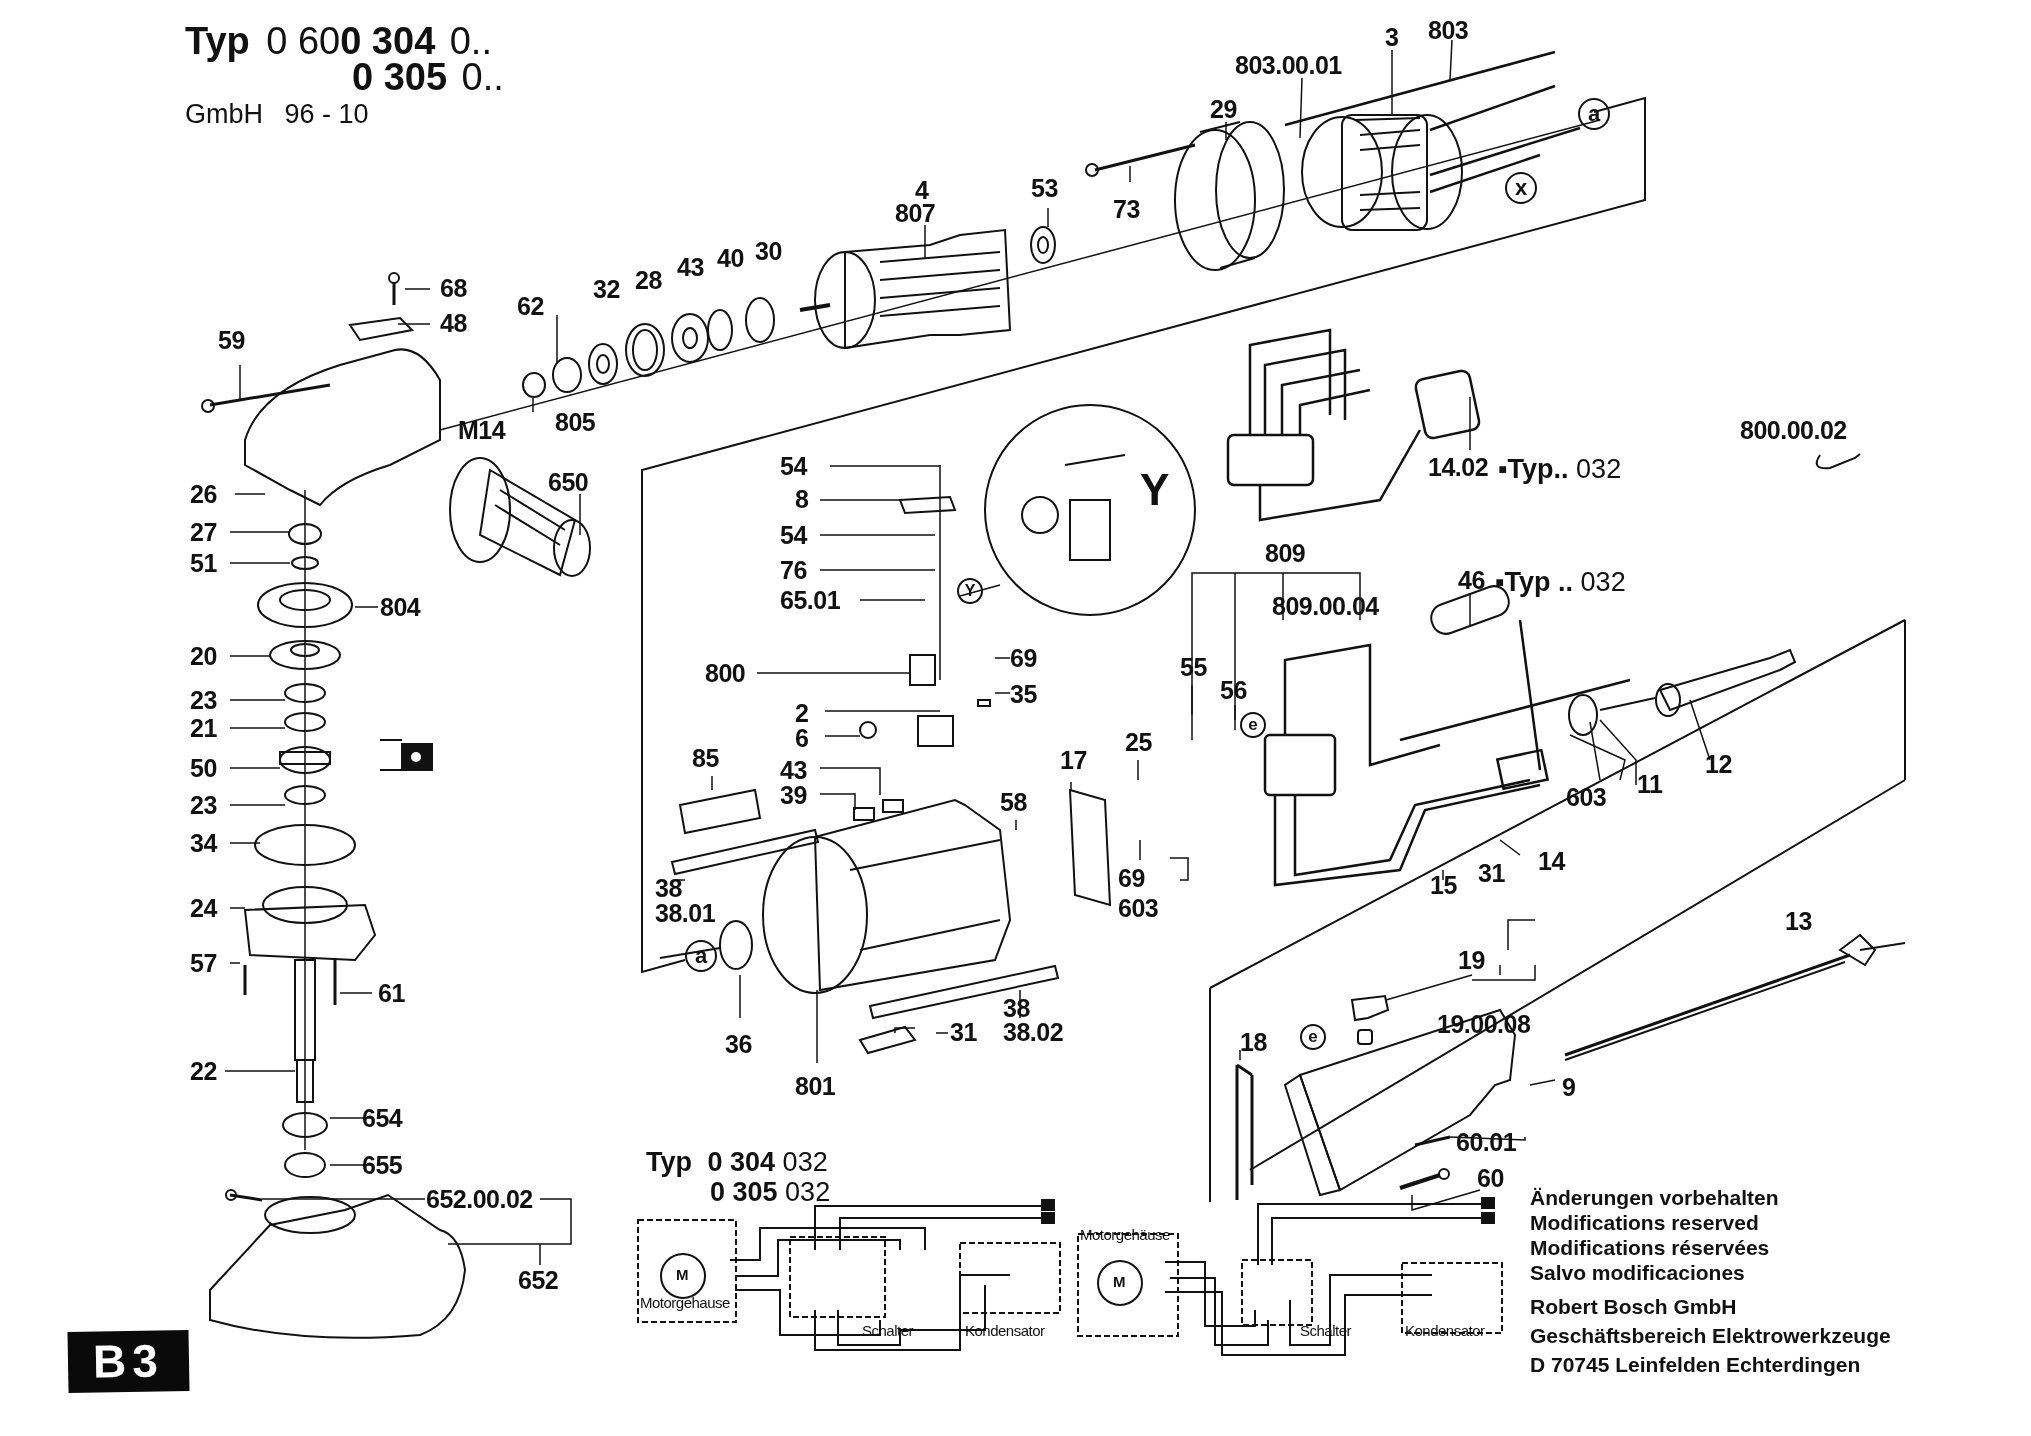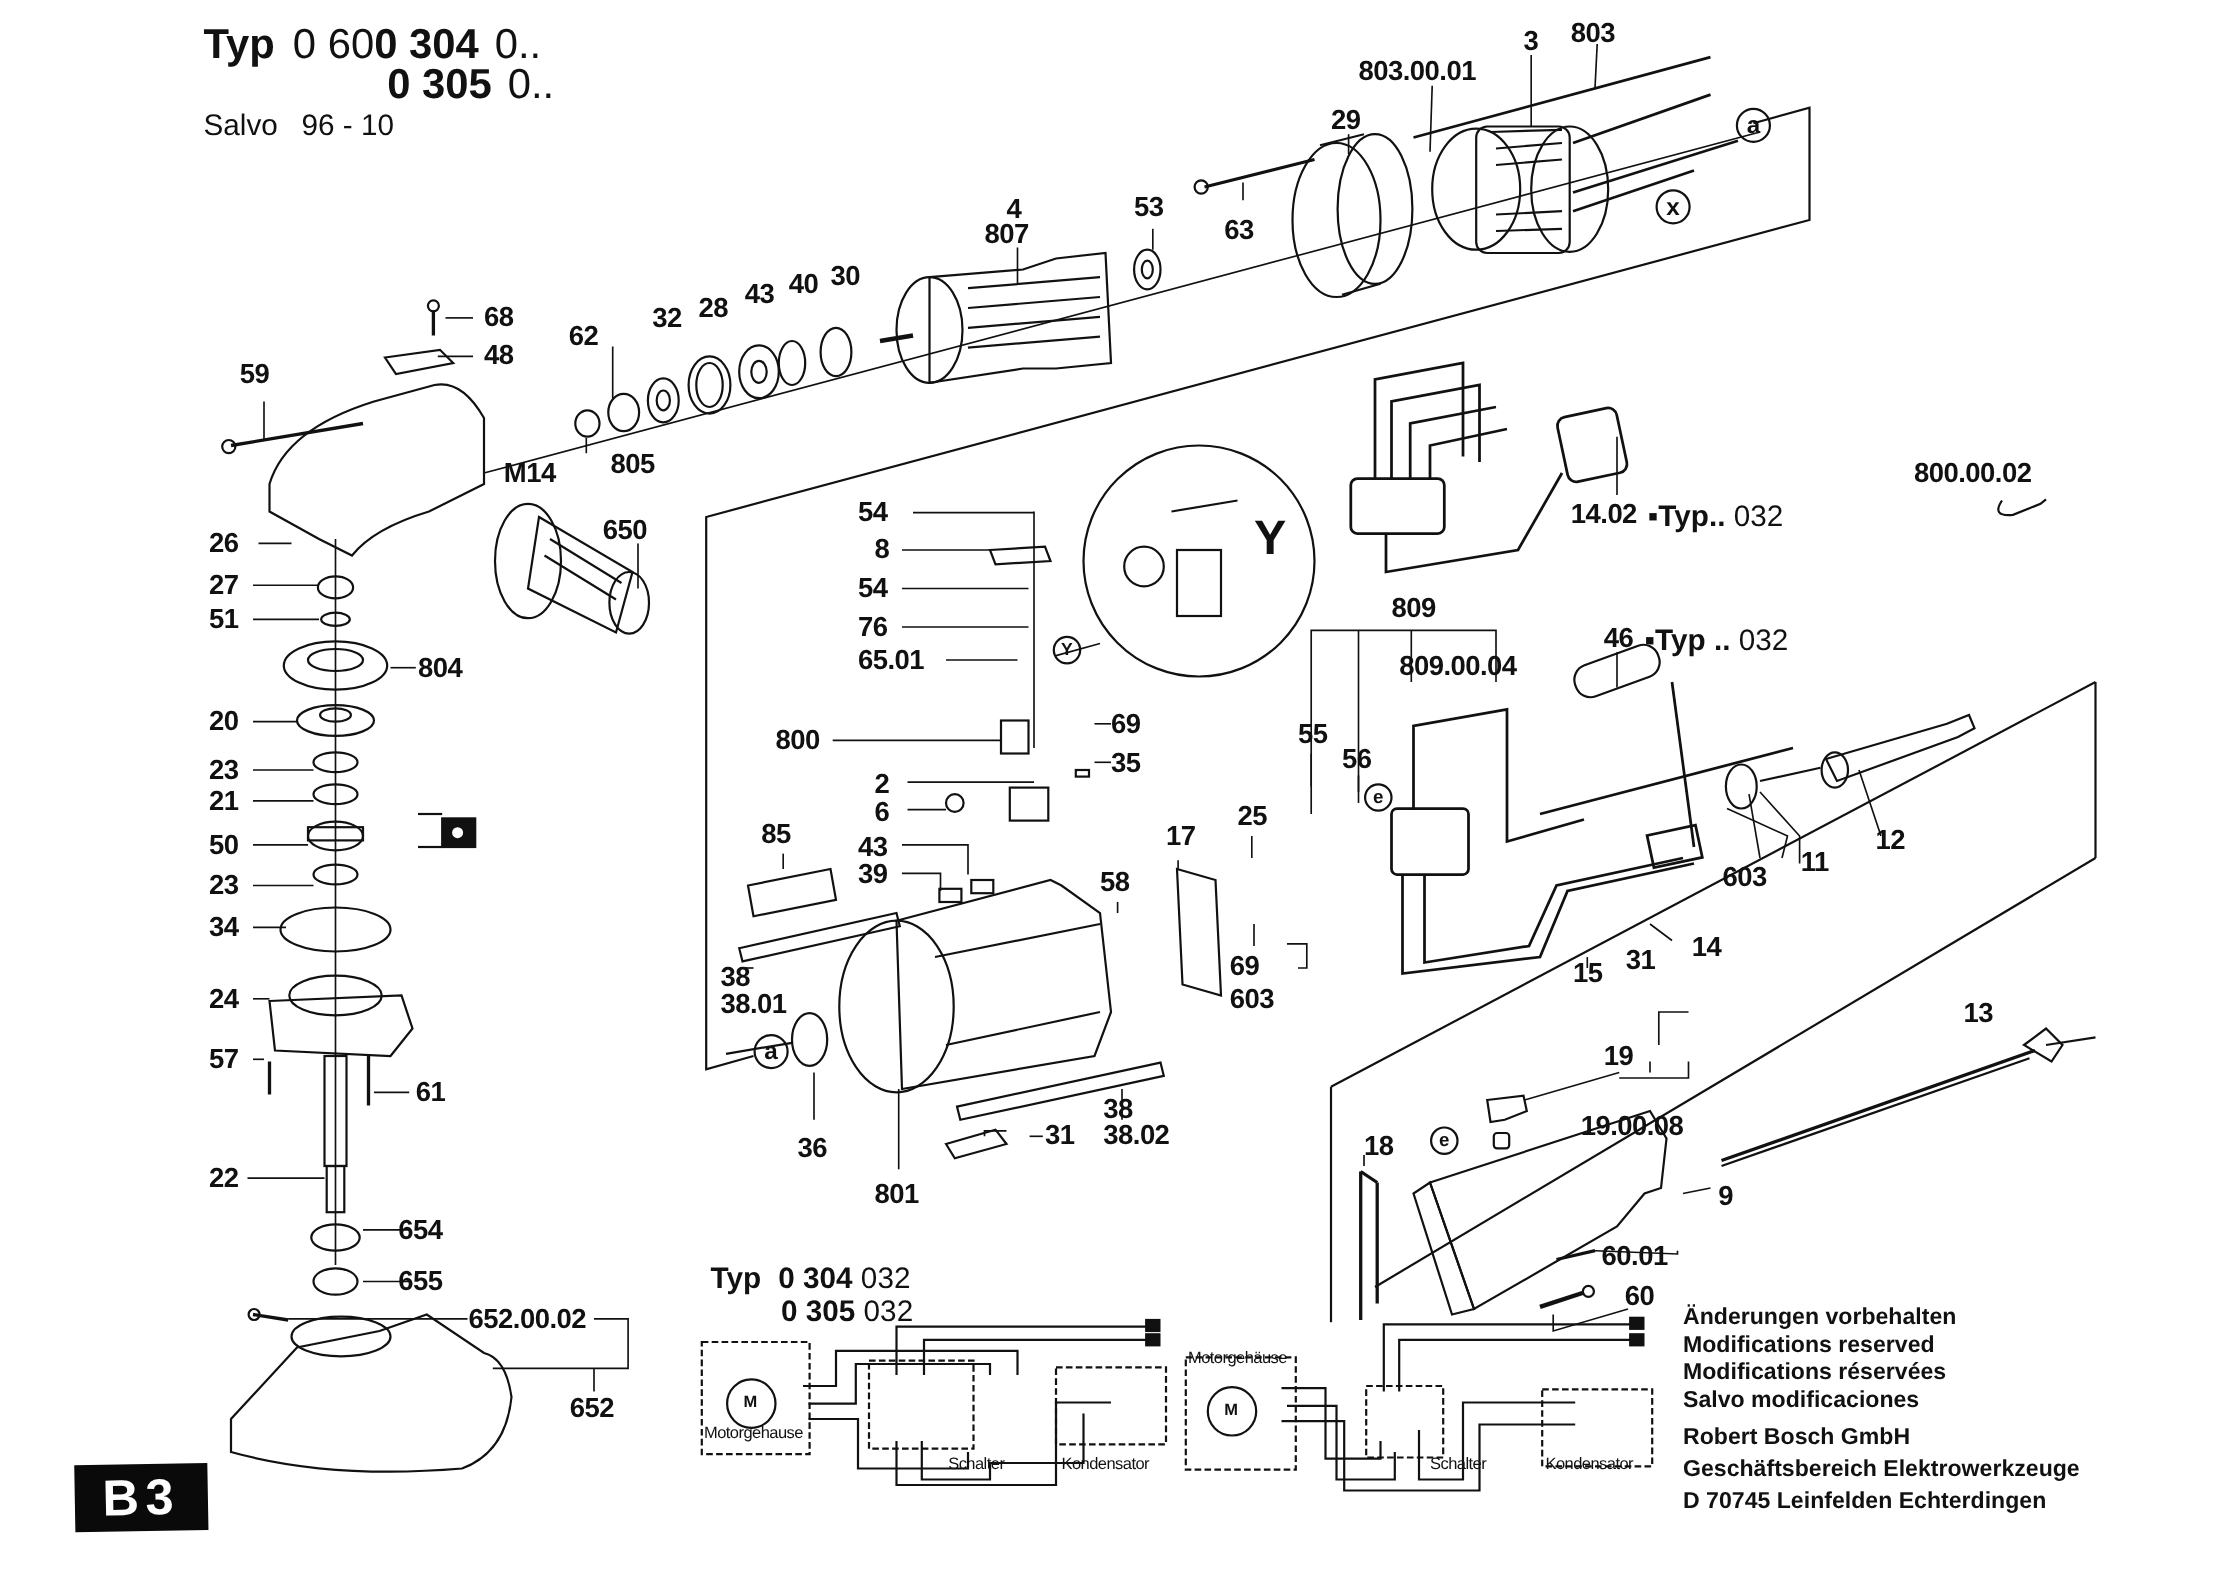--- a/index.html
+++ b/index.html
@@ -367,29 +367,29 @@
 <div class="hdr" style="left:185px;top:22px;">
   <span class="typ-word">Typ</span>
   <span class="typ-num" style="margin-left:12px">0 60</span><span class="typ-num" style="font-weight:bold">0 304</span>
   <span class="typ-num" style="margin-left:10px">0..</span>
 </div>
 <div class="hdr" style="left:352px;top:58px;">
   <span class="typ-num" style="font-weight:bold">0 305</span>
   <span class="typ-num" style="margin-left:10px">0..</span>
 </div>
 <div class="hdr stand" style="left:185px;top:101px;">
-  <span>Salvo</span>
+  <span>GmbH</span>
   <span style="margin-left:14px">96 - 10</span>
 </div>
 
 <div class="lbl" style="left:1385px;top:25px">3</div>
 <div class="lbl" style="left:1428px;top:18px">803</div>
 <div class="lbl" style="left:1235px;top:53px">803.00.01</div>
 <div class="lbl" style="left:1210px;top:97px">29</div>
-<div class="lbl" style="left:1113px;top:197px">63</div>
+<div class="lbl" style="left:1113px;top:197px">73</div>
 <div class="lbl" style="left:1031px;top:176px">53</div>
 <div class="lbl" style="left:915px;top:178px">4</div>
 <div class="lbl" style="left:895px;top:201px">807</div>
 <div class="lbl" style="left:755px;top:239px">30</div>
 <div class="lbl" style="left:717px;top:246px">40</div>
 <div class="lbl" style="left:677px;top:255px">43</div>
 <div class="lbl" style="left:635px;top:268px">28</div>
 <div class="lbl" style="left:593px;top:277px">32</div>
 <div class="lbl" style="left:517px;top:294px">62</div>
 <div class="lbl" style="left:555px;top:410px">805</div>

